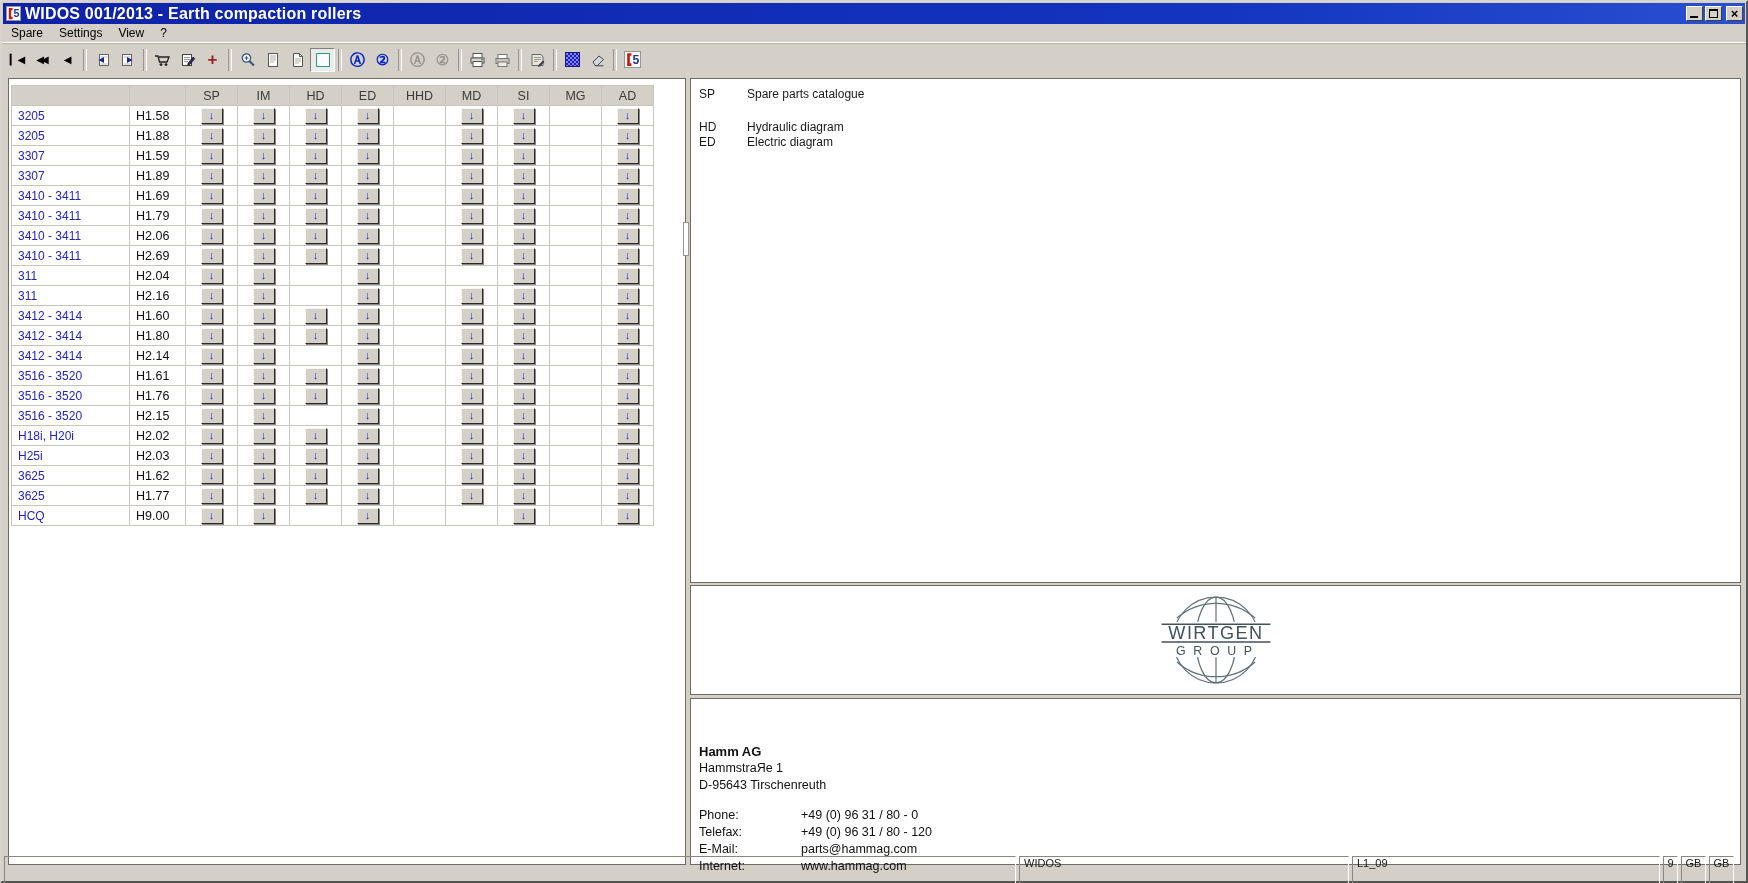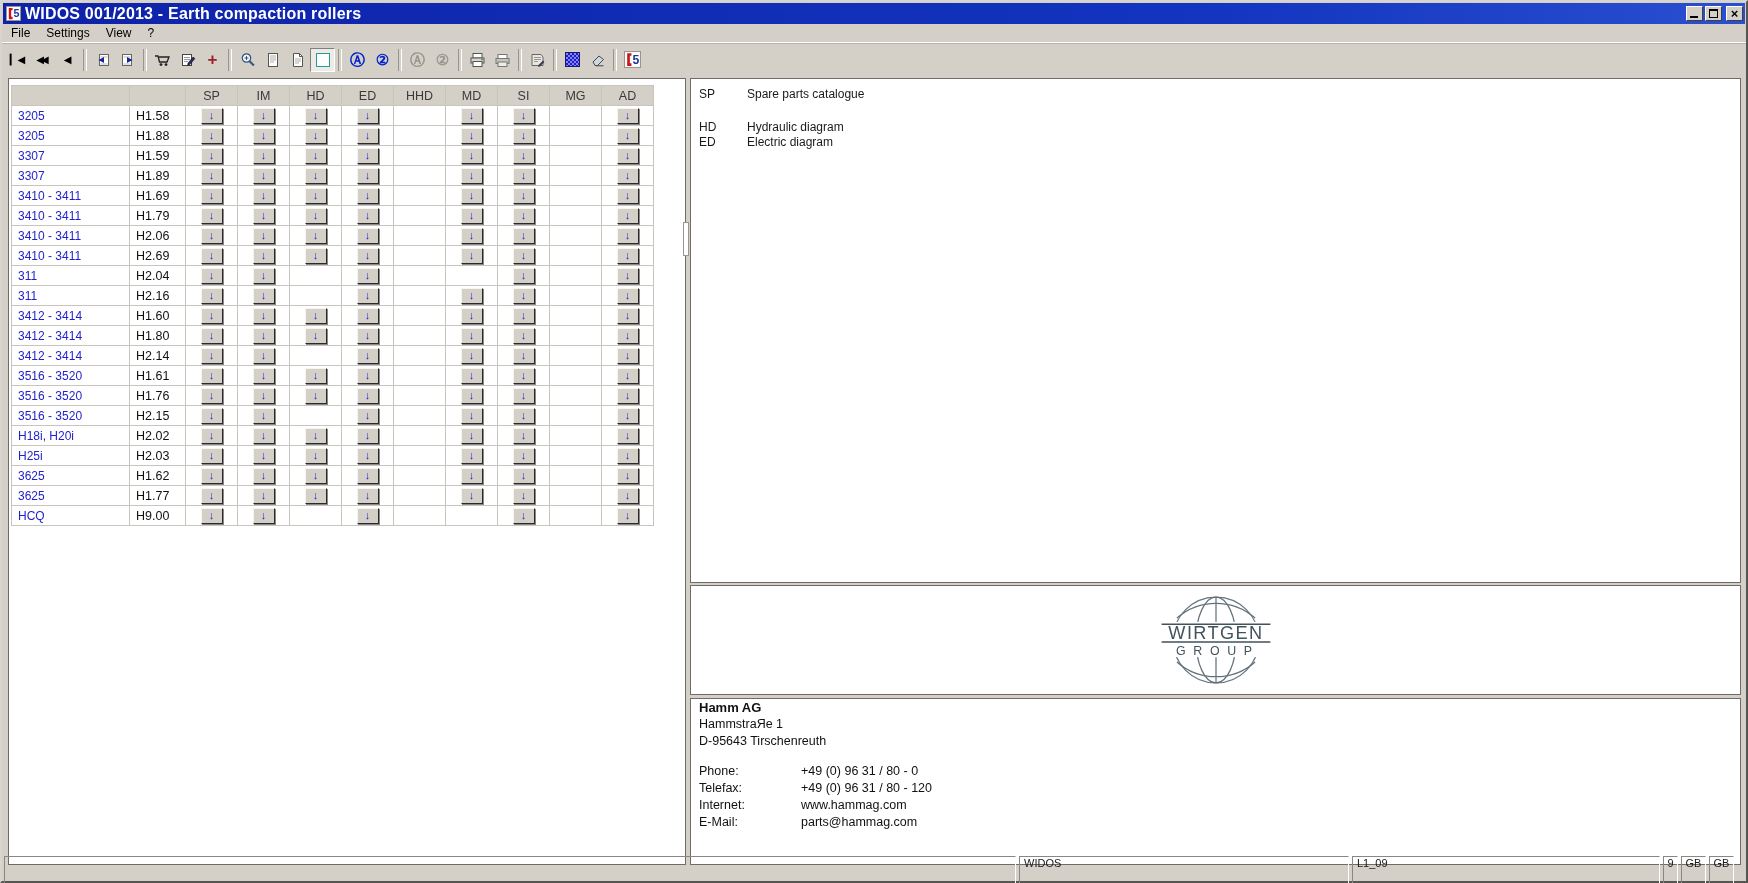--- a/index.html
+++ b/index.html
@@ -72,21 +72,21 @@
   .legend-row{display:flex;line-height:15px;min-height:15px;}
   .legend-row.gap{height:18px;}
   .legend-code{width:48px;flex:0 0 48px;}
 
   
   .logo-strip{height:100%;display:flex;align-items:center;justify-content:center;gap:36px;}
   .wirtgen-logo svg{display:block;}
   .hamm-logo svg{display:block;}
 
   
-  .contact{padding:0 0 0 8px;font-size:12.5px;color:#111;line-height:17px;}
+  .contact{padding:8px 0 0 8px;font-size:12.5px;color:#111;line-height:17px;margin-top:36px;}
   .contact .company{font-weight:bold;font-size:13px;}
   .contact-gap{height:13px;}
   .contact-row{display:flex;}
   .contact-label{width:102px;flex:0 0 102px;}
 
   
   .statusbar{position:absolute;left:0;right:0;bottom:0;height:18px;display:flex;align-items:center;
     gap:3px;padding:1px 12px 1px 2px;box-sizing:border-box;font-size:11px;color:#1a1a1a;}
   .sb-seg{border:1px solid;border-color:#8a877f #fff #fff #8a877f;height:32px;line-height:13px;
     padding:0 4px;box-sizing:border-box;white-space:nowrap;overflow:hidden;}
@@ -115,21 +115,21 @@
           <span class="glyph-min"></span>
         </span>
       <span class="win-btn">
           <span class="glyph-restore"></span>
         </span>
       <span class="win-btn close"></span>
     </span>
   </div>
 
   <div class="menubar">
-    <span class="menu-item">File</span>
+    <span class="menu-item">Spare</span>
     <span class="menu-item">Settings</span>
     <span class="menu-item">View</span>
     <span class="menu-item">?</span>
   </div>
 
   <div class="toolbar">
       <div class="tb-btn">
         <span class="tbi tbi-nav-first">▎◀</span>
       </div>
       <div class="tb-btn">
@@ -636,26 +636,26 @@
         <div class="contact-gap"></div>
         <div class="contact-row">
           <span class="contact-label">Phone:</span>
           <span class="contact-value">+49 (0) 96 31 / 80 - 0</span>
         </div>
         <div class="contact-row">
           <span class="contact-label">Telefax:</span>
           <span class="contact-value">+49 (0) 96 31 / 80 - 120</span>
         </div>
         <div class="contact-row">
+          <span class="contact-label">E-Mail:</span>
+          <span class="contact-value">parts@hammag.com</span>
+        </div>
+        <div class="contact-row">
           <span class="contact-label">Internet:</span>
           <span class="contact-value">www.hammag.com</span>
-        </div>
-        <div class="contact-row">
-          <span class="contact-label">E-Mail:</span>
-          <span class="contact-value">parts@hammag.com</span>
         </div>
       </div>
     </div>
 
   </div>
 
   <div class="statusbar">
     <div class="sb-seg sb-0"></div>
     <div class="sb-seg sb-1">WIDOS</div>
     <div class="sb-seg sb-2">L1_09</div>

